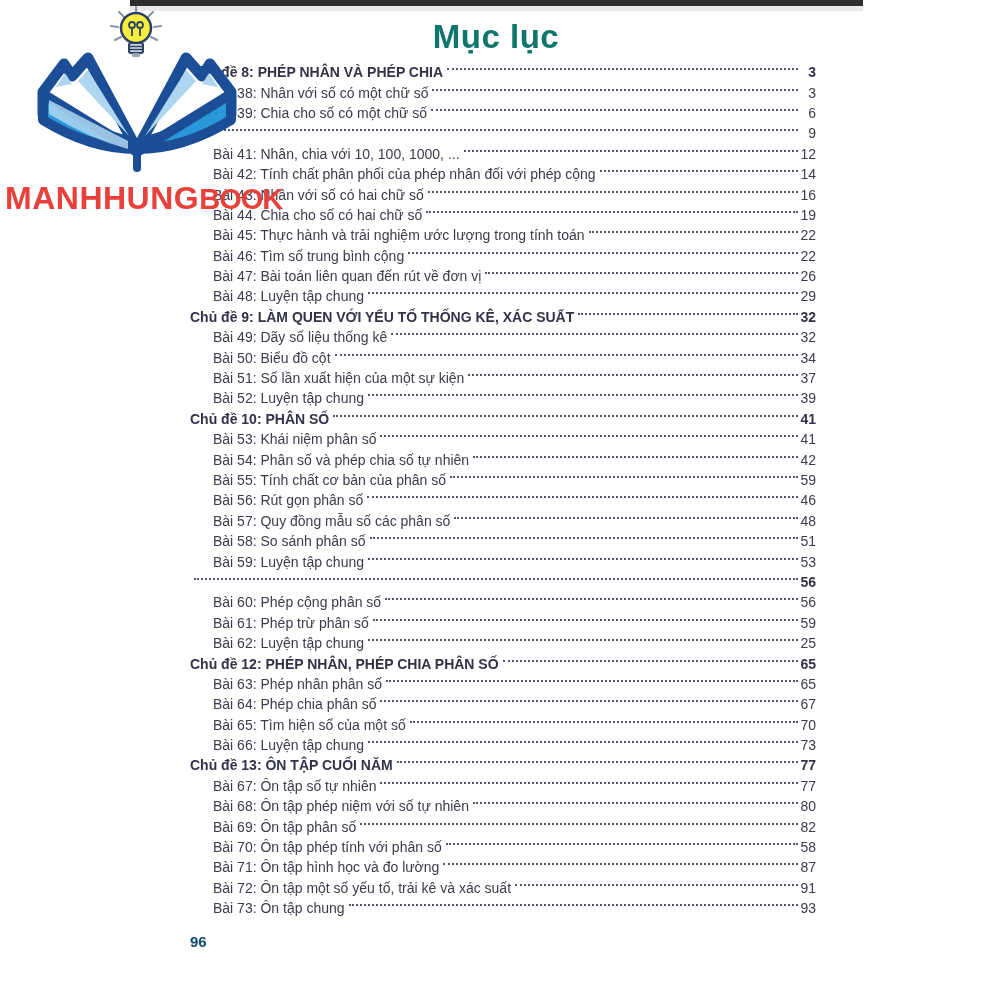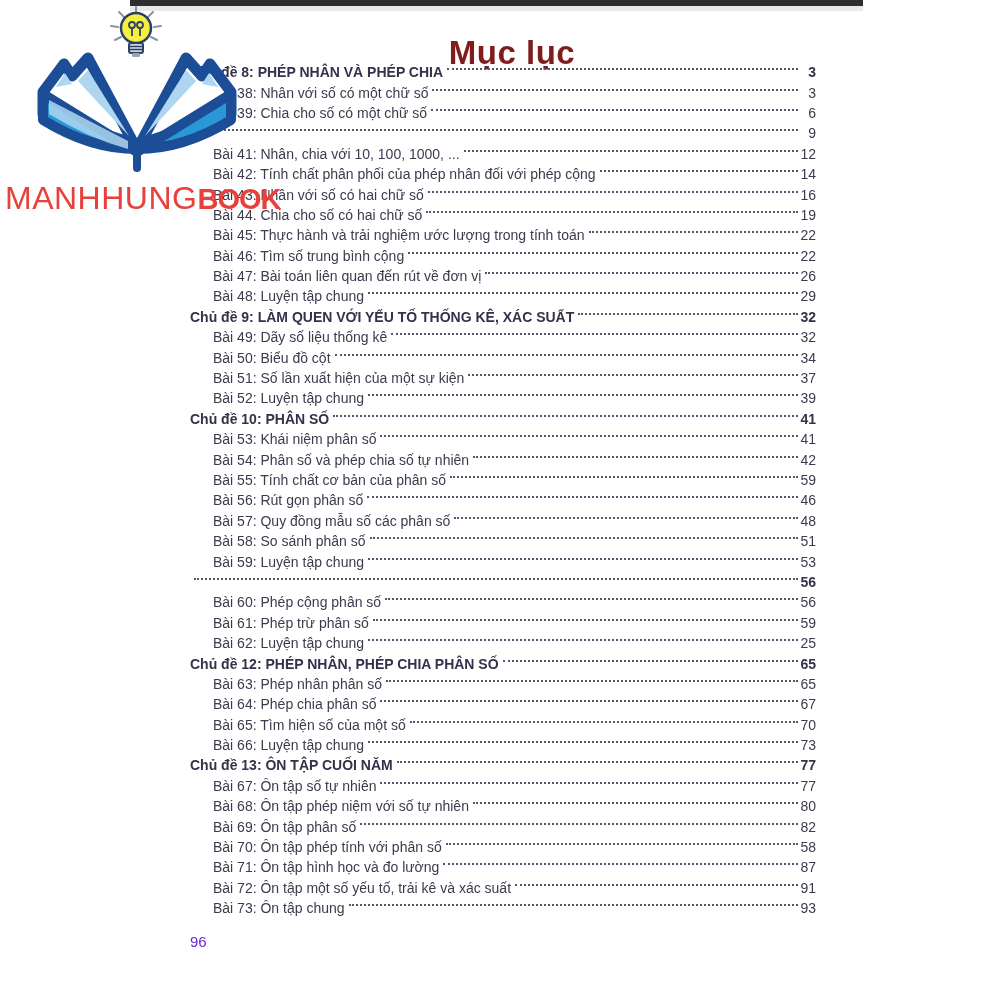--- a/index.html
+++ b/index.html
@@ -9,49 +9,49 @@
     font-family:"Liberation Sans","DejaVu Sans",sans-serif;
     color:#3b3b4d;
   }
   
   .bar-dark{position:absolute;left:130px;top:0;width:733px;height:6px;background:#2e2e2e;}
   .bar-light{position:absolute;left:130px;top:6px;width:733px;height:5px;background:#e9e9e9;}
 
   
   .page-title{
     position:absolute;left:190px;top:18px;width:612px;
-    text-align:center;font-size:33px;font-weight:bold;color:#7f1d1d;
-    letter-spacing:0.5px;margin:16px;
+    text-align:center;font-size:33px;font-weight:bold;color:#0f766e;
+    letter-spacing:0.5px;margin:0;
   }
 
   
   #toc{position:absolute;left:190px;top:62px;width:626px;}
   .row{display:flex;align-items:center;height:20.4px;font-size:14px;white-space:nowrap;}
   .row.lesson{padding-left:23px;}
   .row.chapter{font-weight:bold;color:#32324a;}
   .lbl{flex:0 0 auto;}
   .dots{
     flex:1 1 auto;min-width:12px;
     border-bottom:2px dotted #55556e;
     margin:0 2px 0 4px;position:relative;top:-3px;
   }
   .pg{flex:0 0 auto;text-align:right;min-width:16px;}
 
   
-  .footer-num{position:absolute;left:190px;top:933px;font-size:15px;font-weight:normal;color:#6d28d9;}
+  .footer-num{position:absolute;left:190px;top:933px;font-size:15px;font-weight:bold;color:#0c4a6e;}
 
   
   .watermark{position:absolute;left:0;top:0;width:310px;height:235px;z-index:5;}
   .bulb-svg{position:absolute;left:103px;top:4px;width:66px;height:62px;}
   .book-svg{position:absolute;left:28px;top:48px;width:218px;height:140px;}
   .brand{
     position:absolute;left:5px;top:178px;white-space:nowrap;
     color:#e8403a;line-height:40px;
   }
-  .brand .b1{font-size:32px;font-weight:400;letter-spacing:0.5px;}
+  .brand .b1{font-size:32px;font-weight:700;letter-spacing:0.5px;}
   .brand .b2{font-size:29px;font-weight:700;letter-spacing:-1px;}
 </style>
 </head>
 <body>
 
 <div class="bar-dark"></div>
 <div class="bar-light"></div>
 
 <h1 class="page-title">Mục lục</h1>
 

